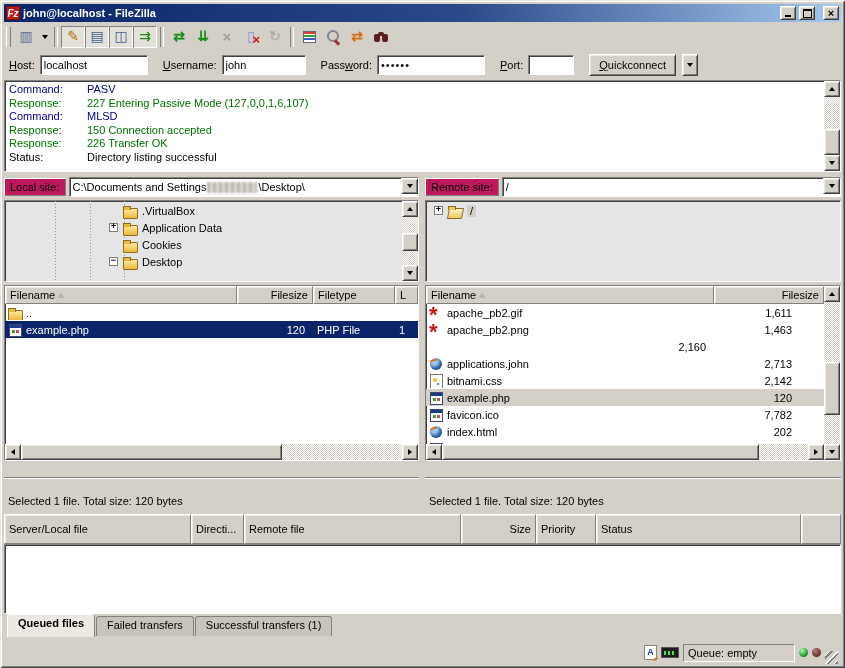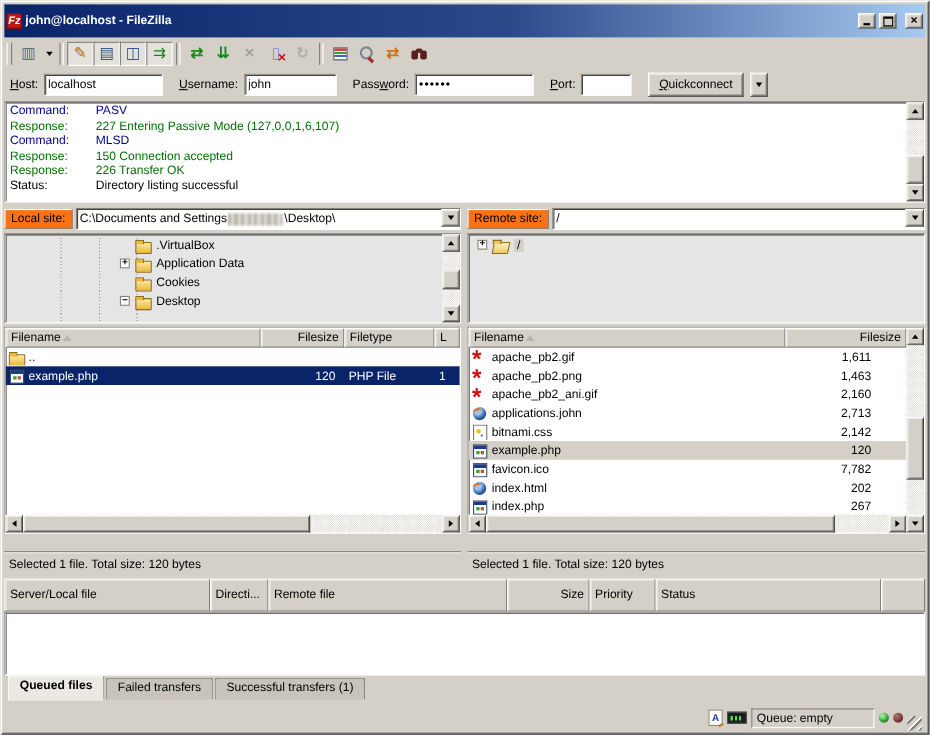--- a/index.html
+++ b/index.html
@@ -5,21 +5,21 @@
   html,body{margin:0;padding:0;}
   body{font-family:"Liberation Sans",sans-serif;font-size:11px;color:#000;background:#808080;}
   #win{width:845px;height:668px;background:#d4d0c8;box-sizing:border-box;padding:3px;
        box-shadow:inset 1px 1px 0 #ece9e2, inset -1px -1px 0 #404040, inset 2px 2px 0 #fff, inset -2px -2px 0 #808080;
        display:flex;flex-direction:column;position:relative;overflow:hidden;}
 
   
   .raised{border:1px solid;border-color:#fff #404040 #404040 #fff;box-shadow:inset 1px 1px 0 #ece9e2, inset -1px -1px 0 #808080;background:#d4d0c8;}
 
   
-  #titlebar{height:30px;display:flex;align-items:center;gap:3px;padding:0 2px;margin:1px;
+  #titlebar{height:18px;display:flex;align-items:center;gap:3px;padding:0 2px;margin:1px;
             background:linear-gradient(90deg,#0a246a 0%,#2a4a8a 55%,#a6caf0 100%);}
   .fz-logo{width:14px;height:14px;background:#c01818;color:#fff;font-weight:bold;font-style:italic;
            font-size:10px;line-height:14px;text-align:center;flex:0 0 auto;border:1px solid #7a0d0d;box-sizing:border-box;}
   #title-text{color:#fff;font-weight:bold;flex:1;white-space:nowrap;overflow:hidden;}
   .winbtn{width:16px;height:14px;display:flex;align-items:center;justify-content:center;padding:0;cursor:default;}
   .glyph-min{width:6px;height:2px;background:#000;margin-top:6px;}
   .glyph-max{width:7px;height:6px;border:1px solid #000;border-top:2px solid #000;}
   .glyph-close{font-size:11px;font-weight:bold;line-height:10px;}
   .gap2{width:2px;}
 
@@ -95,21 +95,21 @@
   .arr-right{border-left:4px solid #000;margin-right:-3px;}
   .sb-thumb{position:absolute;background:#d4d0c8;border:1px solid;border-color:#fff #404040 #404040 #fff;box-shadow:inset 1px 1px 0 #ece9e2, inset -1px -1px 0 #808080;}
 
   
   #mainrow{height:334px;display:flex;margin:4px 1px 0 1px;}
   .pane{display:flex;flex-direction:column;}
   #local-pane{width:415px;flex:0 0 auto;}
   #remote-pane{flex:1;min-width:0;}
   .v-splitter{width:6px;flex:0 0 auto;}
   .site-row{height:22px;display:flex;align-items:center;gap:3px;padding-bottom:2px;}
-  .site-label{background:#f97316;border:1px solid;border-color:#fff #808080 #808080 #fff;padding:2px 5px;white-space:nowrap;}
+  .site-label{background:#be185d;border:1px solid;border-color:#fff #808080 #808080 #fff;padding:2px 5px;white-space:nowrap;}
   .combo{flex:1;height:18px;background:#fff;border:1px solid;border-color:#848078 #fff #fff #848078;box-shadow:inset 1px 1px 0 #404040;display:flex;align-items:center;padding:0 18px 0 3px;position:relative;white-space:nowrap;overflow:hidden;}
   .combo-btn{position:absolute;right:0;top:0;width:17px;height:16px;display:flex;align-items:center;justify-content:center;padding:0;}
   .redact{display:inline-block;width:50px;height:11px;margin:0 1px;vertical-align:-1px;
           background:repeating-linear-gradient(90deg,#b9b5ad 0 3px,#dedad2 3px 6px);filter:blur(1px);}
 
   .tree-box{height:80px;background:#e5e5e5;border:1px solid;border-color:#808080 #fff #fff #808080;box-shadow:inset 1px 1px 0 #404040;position:relative;display:flex;}
   .tree-content{flex:1;overflow:hidden;padding-top:1px;}
   #local-tree{background-image:repeating-linear-gradient(180deg,#9a968e 0 1px,transparent 1px 3px),repeating-linear-gradient(180deg,#9a968e 0 1px,transparent 1px 3px),repeating-linear-gradient(180deg,#9a968e 0 1px,transparent 1px 3px);background-size:1px 100%,1px 100%,1px 100%;background-position:50px 0,85px 0,119px 0;background-repeat:no-repeat;}
   .tree-row{height:17px;display:flex;align-items:center;gap:4px;}
   .tree-indent{width:100px;flex:0 0 auto;}
@@ -143,21 +143,21 @@
   .sort-arrow{width:0;height:0;border:4px solid transparent;border-bottom:5px solid #b8b4ac;margin-bottom:3px;}
   .rows{flex:1;overflow:hidden;}
   .frow{display:grid;height:17px;align-items:center;}
   .lrow{grid-template-columns:232px 76px 82px 1fr;}
   .rrow{grid-template-columns:288px 86px 1fr;}
   .cell-name{display:flex;align-items:center;gap:3px;padding-left:2px;overflow:hidden;white-space:nowrap;}
   .cell-size{text-align:right;padding-right:8px;white-space:nowrap;}
   .cell-type,.cell-mod{padding-left:4px;white-space:nowrap;overflow:hidden;}
   .selected-active{background:#0a246a;color:#fff;}
   .selected-inactive{background:#d4d0c8;}
-  .pane-status{height:18px;margin-top:16px;display:flex;align-items:center;padding:2px 4px 0;border-top:1px solid #808080;box-shadow:0 1px 0 #fff inset;white-space:nowrap;overflow:hidden;}
+  .pane-status{height:18px;margin-top:16px;display:flex;align-items:center;padding:14px 4px 0;border-top:1px solid #808080;box-shadow:0 1px 0 #fff inset;white-space:nowrap;overflow:hidden;}
 
   
   #queuewrap{flex:1;min-height:0;display:flex;flex-direction:column;margin:4px 1px 0 1px;}
   #queue-header{display:flex;height:30px;background:#d4d0c8;flex:0 0 auto;}
   #queue-body{flex:1;background:#fff;border:1px solid;border-color:#808080 #fff #fff #808080;box-shadow:inset 1px 1px 0 #404040;}
   #queue-tabs{height:22px;display:flex;align-items:flex-end;padding-left:3px;flex:0 0 auto;}
   .tab{height:17px;padding:2px 10px 0;background:#c8c4bc;border:1px solid #808080;border-bottom:none;border-radius:3px 3px 0 0;margin-right:1px;white-space:nowrap;}
   .tab.active{background:#ece9e2;font-weight:bold;height:20px;border-color:#fff #808080 #ece9e2 #fff;position:relative;top:1px;}
 
   
@@ -468,24 +468,20 @@
               </div>
               <div class="frow rrow">
                 <span class="cell-name">
                   <span class="fic F-apache-image-icon"></span>
                   <span>apache_pb2.png</span>
                 </span>
                 <span class="cell-size">1,463</span>
                 <span></span>
               </div>
               <div class="frow rrow">
-                <span class="cell-name">
-                  <span class="fic F-apache-image-icon"></span>
-                  <span>apache_pb2_ani.gif</span>
-                </span>
                 <span class="cell-size">2,160</span>
                 <span></span>
               </div>
               <div class="frow rrow">
                 <span class="cell-name">
                   <span class="fic F-html-file-icon"></span>
                   <span>applications.john</span>
                 </span>
                 <span class="cell-size">2,713</span>
                 <span></span>

